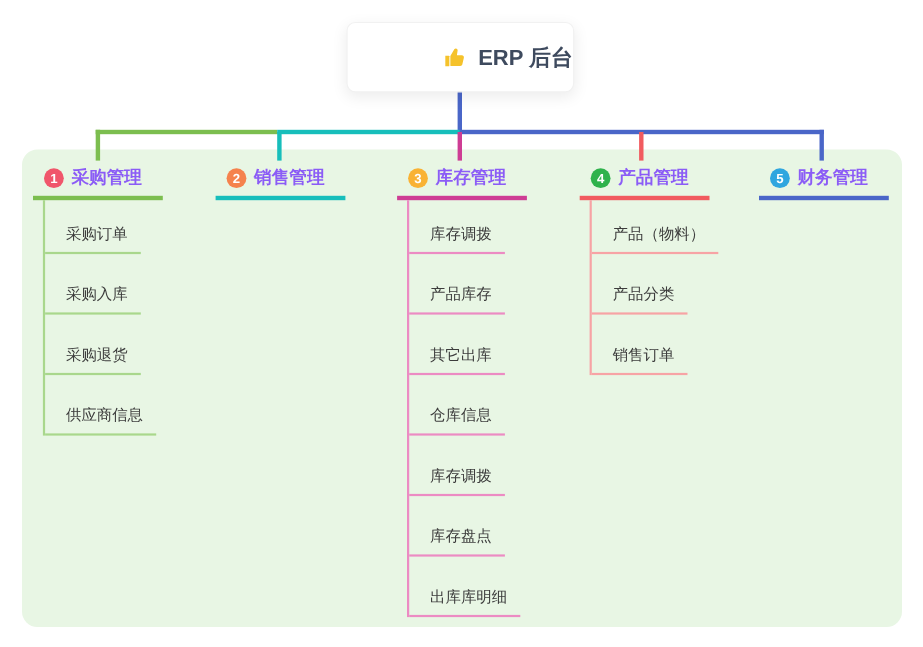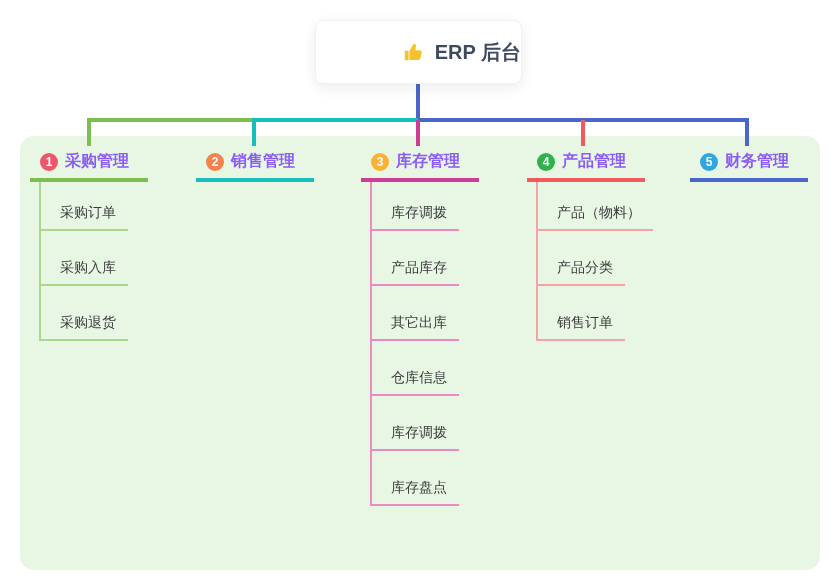--- a/index.html
+++ b/index.html
@@ -91,20 +91,21 @@
 <div>
   <div class="branch b1" style="--c: #7CBE4F; --cl: #A9D78C;">
     <div class="branch-header">
       <span class="badge" style="background: rgb(240, 86, 107);">1</span>
       <span class="branch-label">采购管理</span>
     </div>
     <div class="children">
         <div class="child"><span>采购订单</span></div>
         <div class="child"><span>采购入库</span></div>
         <div class="child"><span>采购退货</span></div>
+        <div class="child"><span>供应商信息</span></div>
       </div>
   </div>
 
   <div class="branch b2" style="--c: #17BEBB; --cl: #7BD9D4;">
     <div class="branch-header">
       <span class="badge" style="background: rgb(245, 130, 77);">2</span>
       <span class="branch-label">销售管理</span>
     </div>
   </div>
 
@@ -113,20 +114,21 @@
       <span class="badge" style="background: rgb(249, 178, 52);">3</span>
       <span class="branch-label">库存管理</span>
     </div>
     <div class="children">
         <div class="child"><span>库存调拨</span></div>
         <div class="child"><span>产品库存</span></div>
         <div class="child"><span>其它出库</span></div>
         <div class="child"><span>仓库信息</span></div>
         <div class="child"><span>库存调拨</span></div>
         <div class="child"><span>库存盘点</span></div>
+        <div class="child"><span>出库库明细</span></div>
       </div>
   </div>
 
   <div class="branch b4" style="--c: #F15B5F; --cl: #F7A3A5;">
     <div class="branch-header">
       <span class="badge" style="background: rgb(47, 178, 76);">4</span>
       <span class="branch-label">产品管理</span>
     </div>
     <div class="children">
         <div class="child"><span>产品（物料）</span></div>

